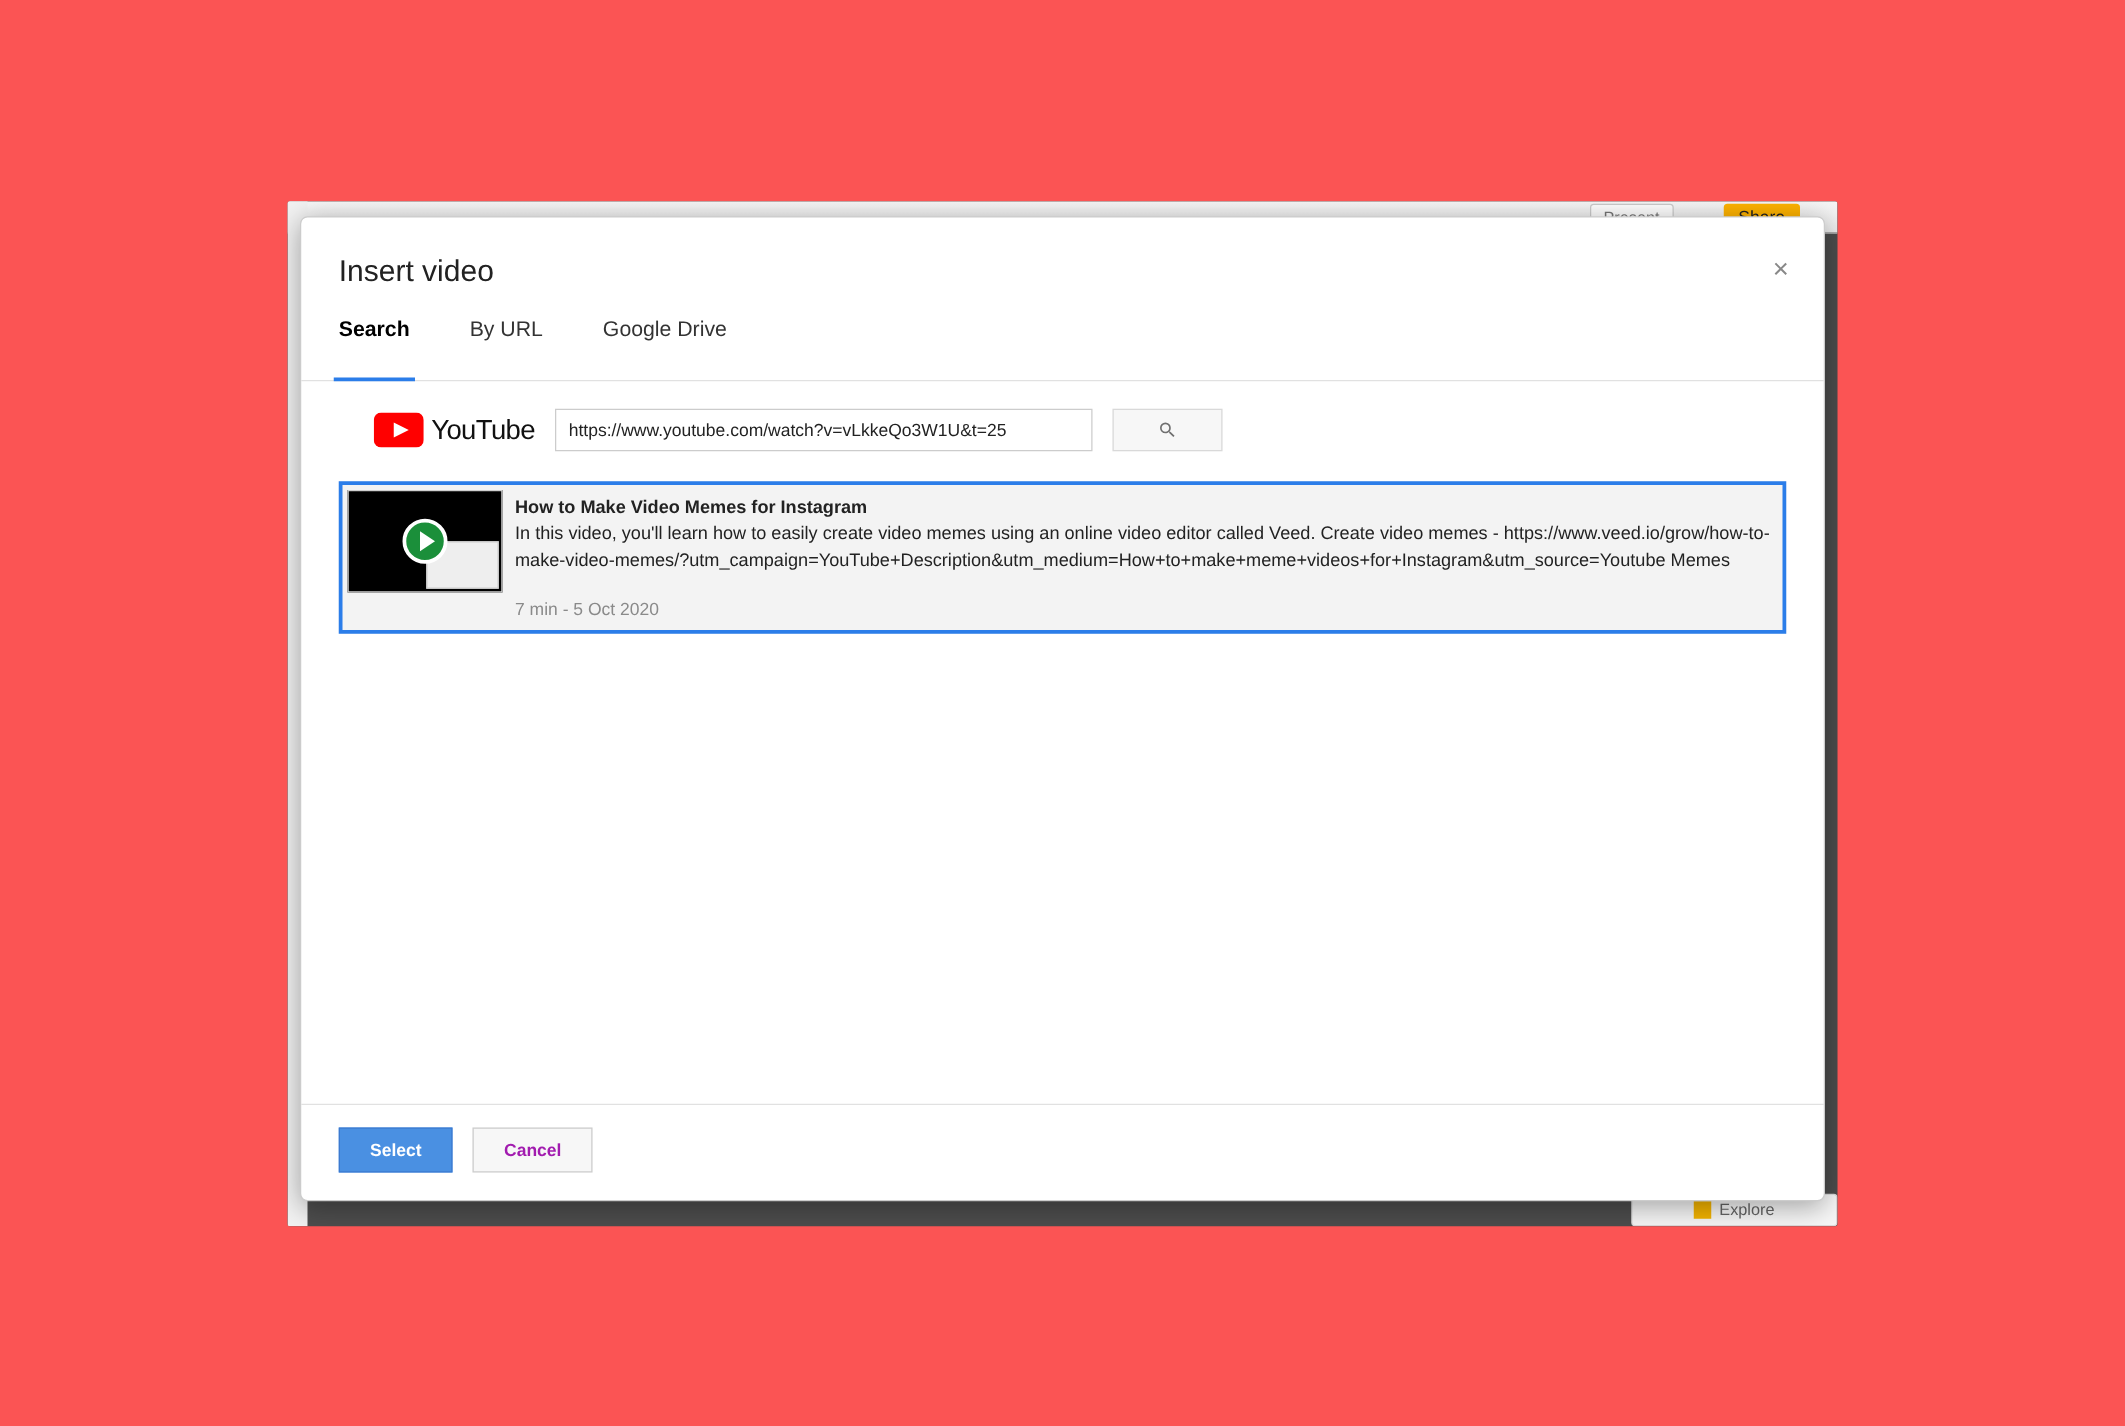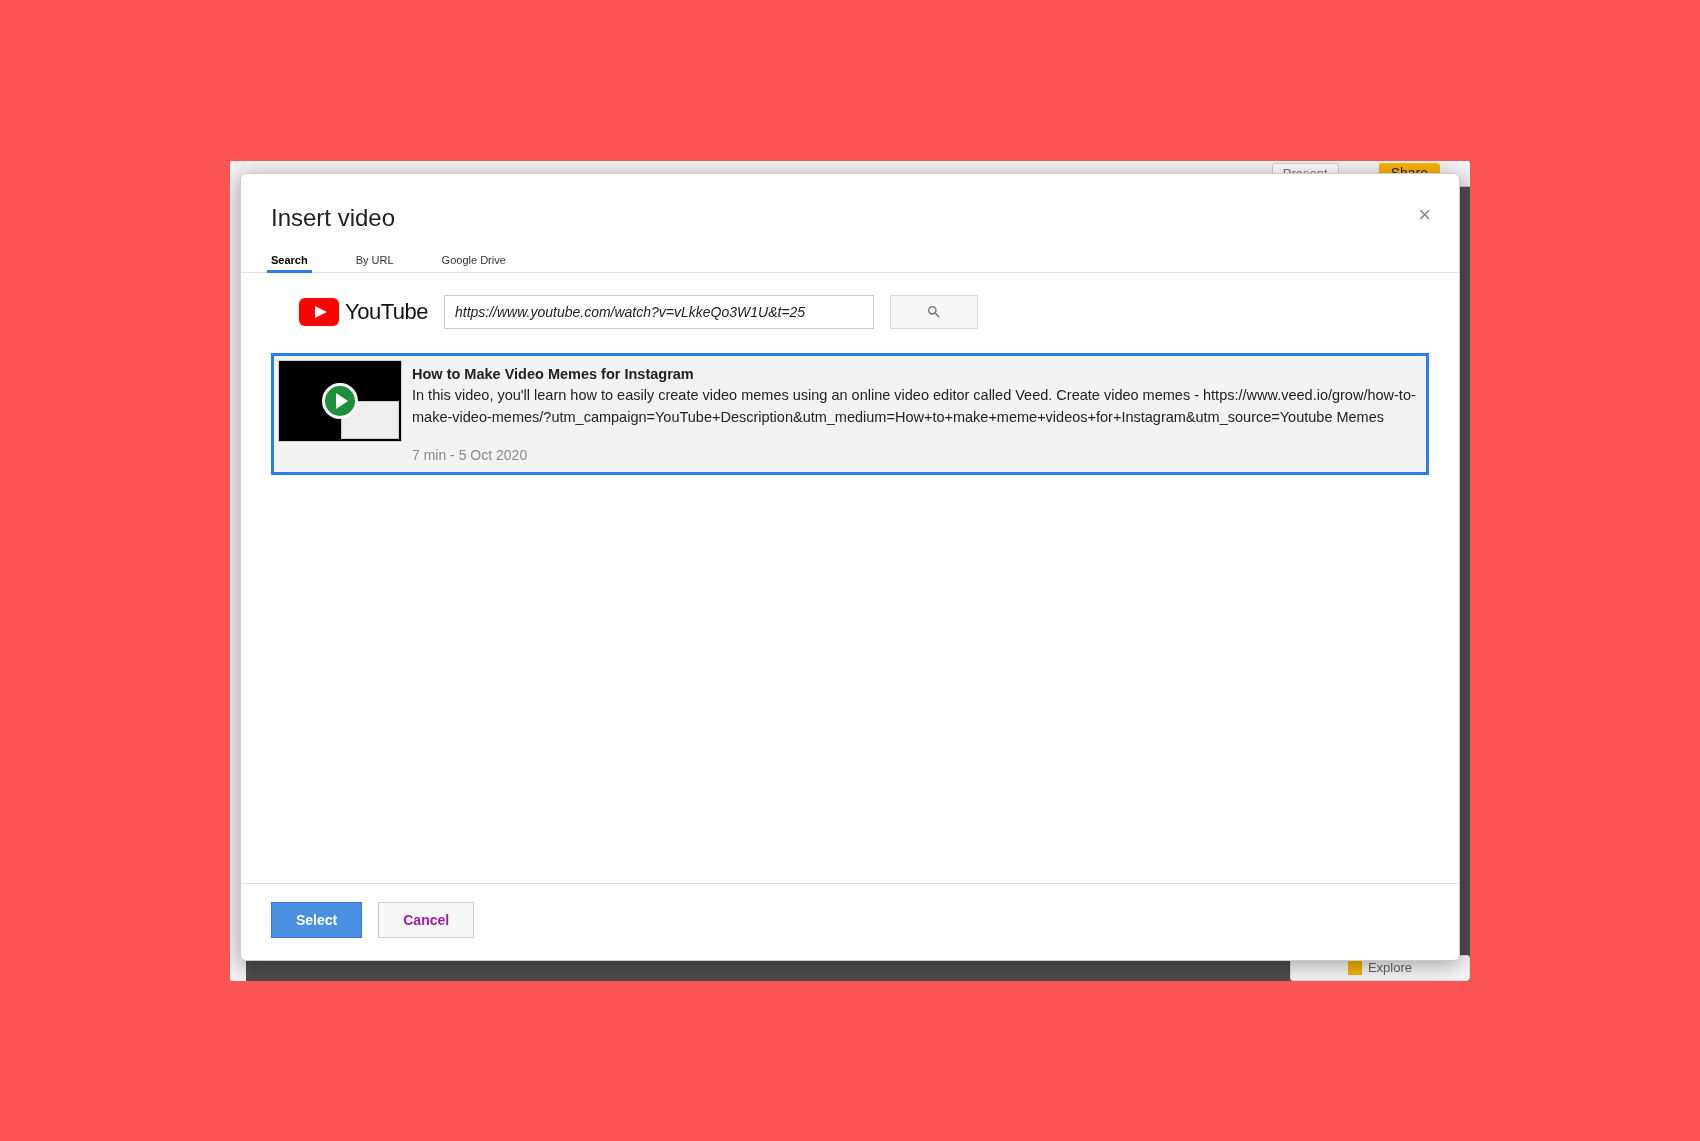--- a/index.html
+++ b/index.html
@@ -24,21 +24,21 @@
     position: absolute; top:0; left:0; right:0; height:26px;
     background: linear-gradient(#f7f7f7,#ececec);
     border-bottom:1px solid #bdbdbd;
     display:flex; justify-content:flex-end; align-items:center;
     padding-right:30px; gap:40px;
     color:#555; font-size:14px;
   }
   .bg-top .pill { background:#fff; border:1px solid #ccc; border-radius:3px; padding:2px 10px; font-size:13px; color:#777;}
   .bg-top .share { background:#ffb300; color:#222; border-radius:3px; padding:2px 12px;}
   .bg-bottom {
-    position:absolute; bottom:0; right:0; height:26px; width:180px;
+    position:absolute; bottom:0; right:0; height:26px; width:165px;
     background:#f7f7f7; border:1px solid #ddd; border-radius:3px;
     display:flex; align-items:center; justify-content:center;
     font-size:13px; color:#666; gap:6px;
   }
   .bg-bottom .sq { width:14px; height:14px; background:#f4b400;}
   .bg-left {
     position:absolute; left:0; top:0; bottom:0; width:16px;
     background:#f2f2f2;
   }
 
@@ -69,22 +69,22 @@
     font-size:22px; line-height:1;
     color:#888; cursor:pointer;
     -webkit-user-select:none; user-select:none;
   }
   .tabs {
     display:flex; gap:48px;
     padding: 22px 30px 0 30px;
     border-bottom:1px solid #e1e1e1;
   }
   .tab {
-    padding-bottom:6px;
-    font-size:11px;
+    padding-bottom:30px;
+    font-size:17px;
     color:#333;
     cursor:pointer;
     position:relative;
   }
   .tab.active {
     color:#000; font-weight:700;
   }
   .tab.active::after{
     content:""; position:absolute; left:-4px; right:-4px; bottom:-1px;
     height:3px; background:#2b7de9;
@@ -96,21 +96,20 @@
   }
   .yt-logo { display:flex; align-items:center; gap:6px;margin-left:28px; }
   .yt-logo svg { display:block; }
   .yt-logo .wordmark { font-size:22px; font-weight:500; letter-spacing:-0.5px; color:#111;}
   .url-input {
     width: 430px; height:34px;
     border:1px solid #ccc;
     padding: 4px 10px;
     font-size:14px;
     color:#222;
-    font-style:italic;
   }
   .search-btn {
     width:88px; height:34px;
     border:1px solid #d9d9d9;
     background:#f7f7f7;
     display:flex; align-items:center; justify-content:center;
     cursor:pointer;
   }
   .search-btn svg { width:16px; height:16px; fill:#707070;}
 

